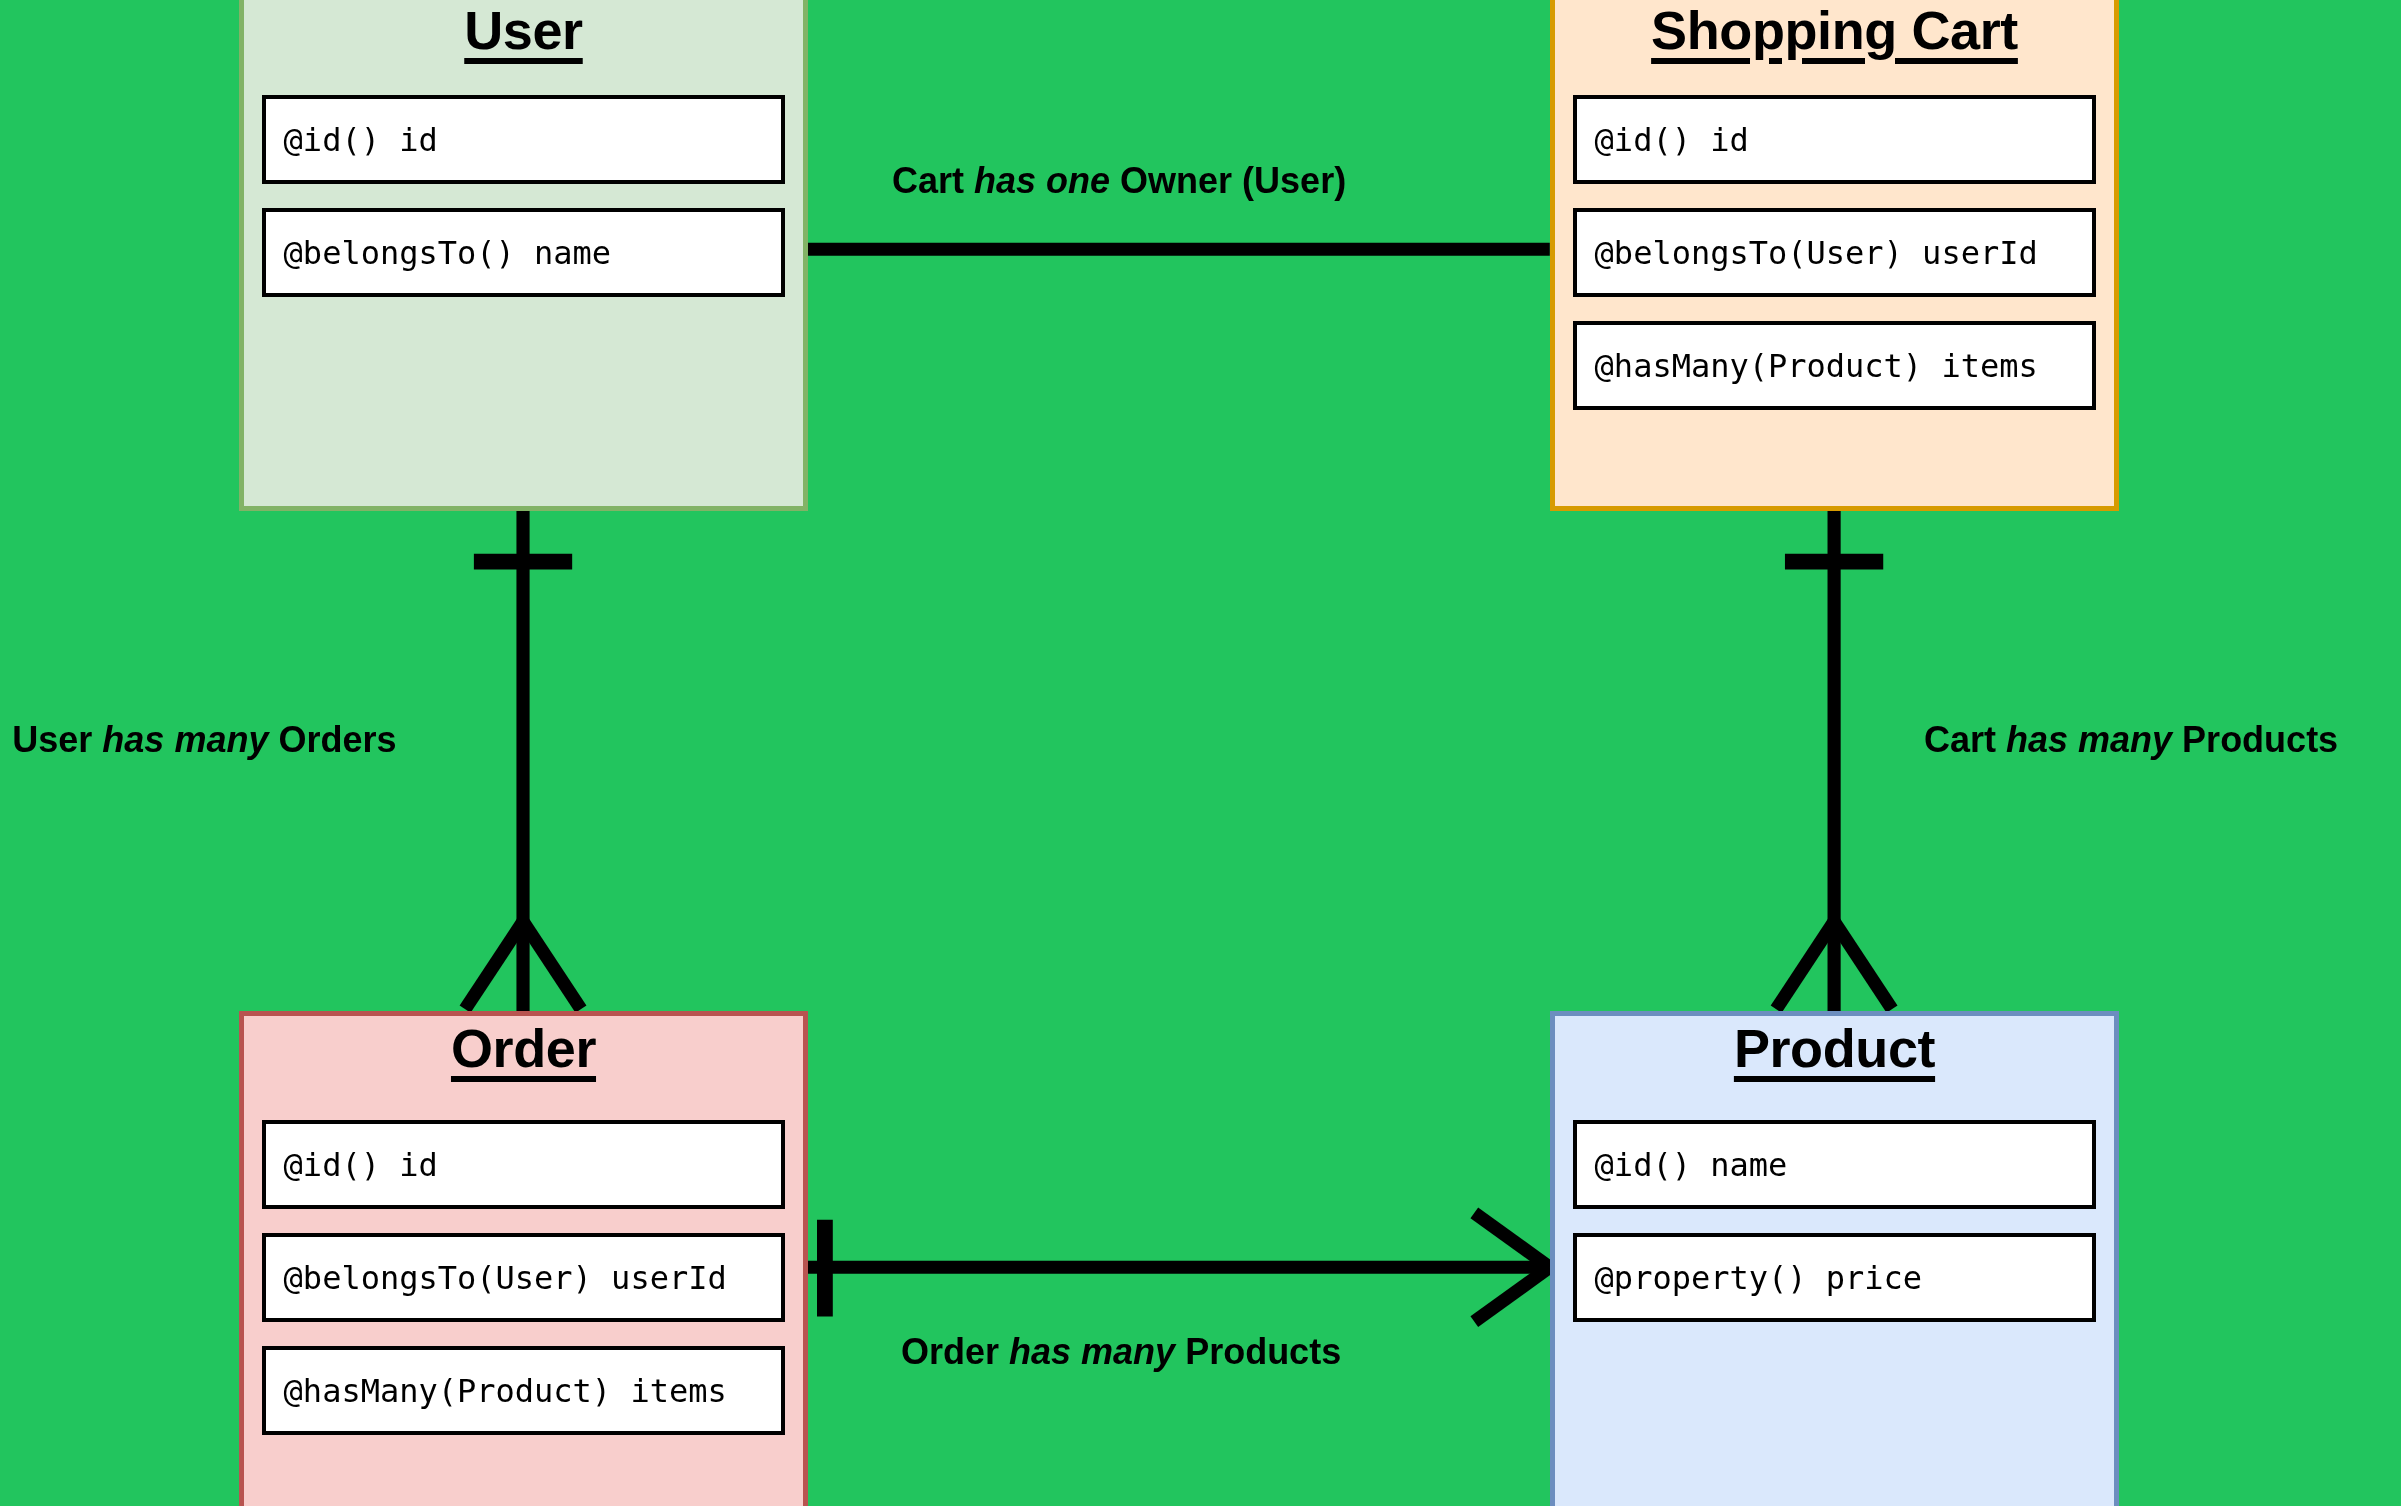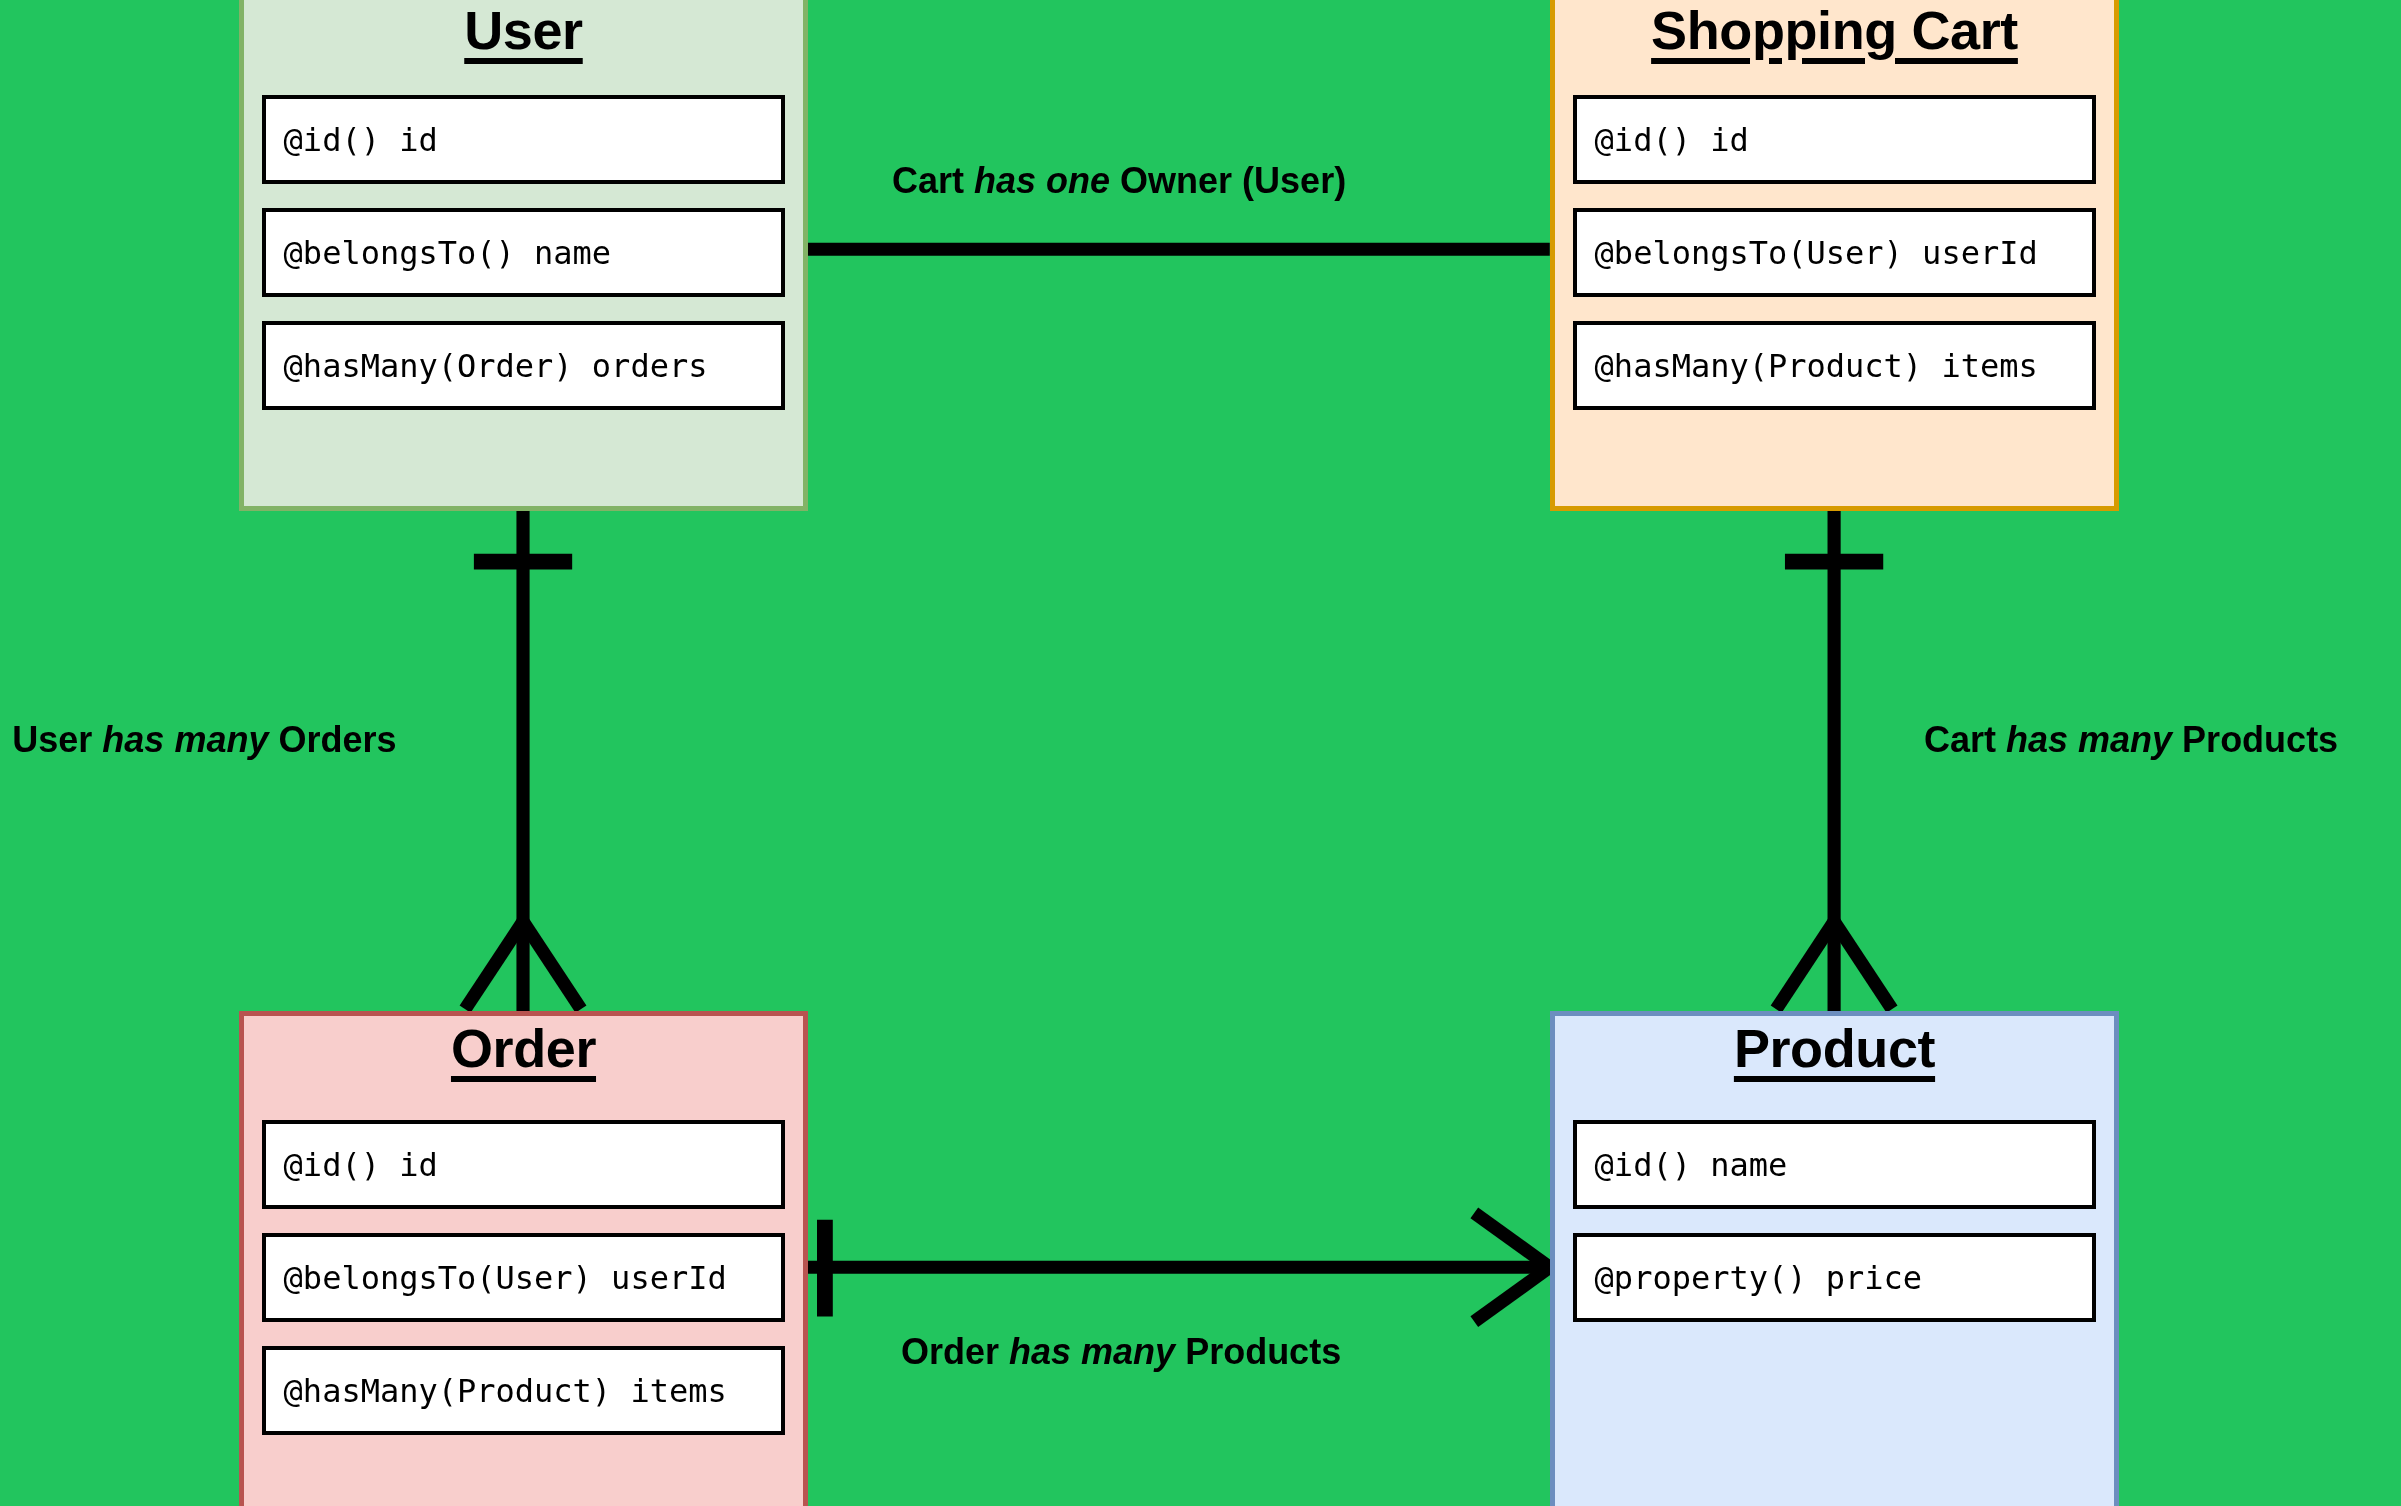--- a/index.html
+++ b/index.html
@@ -141,21 +141,20 @@
       <line x1="1766" y1="1444" x2="1680" y2="1382" stroke="#000000" stroke-width="15"></line>
       <line x1="1766" y1="1444" x2="1680" y2="1506" stroke="#000000" stroke-width="15"></line>
     </g>
   </svg>
 
   <div class="entity e-green" id="entity-user">
     <div class="entity-title">User</div>
     <div class="attr-list">
       <div class="attr">@id() id</div>
       <div class="attr">@belongsTo() name</div>
-      <div class="attr">@hasMany(Order) orders</div>
     </div>
   </div>
 
   <div class="entity e-orange" id="entity-shopping-cart">
     <div class="entity-title">Shopping Cart</div>
     <div class="attr-list">
       <div class="attr">@id() id</div>
       <div class="attr">@belongsTo(User) userId</div>
       <div class="attr">@hasMany(Product) items</div>
     </div>

